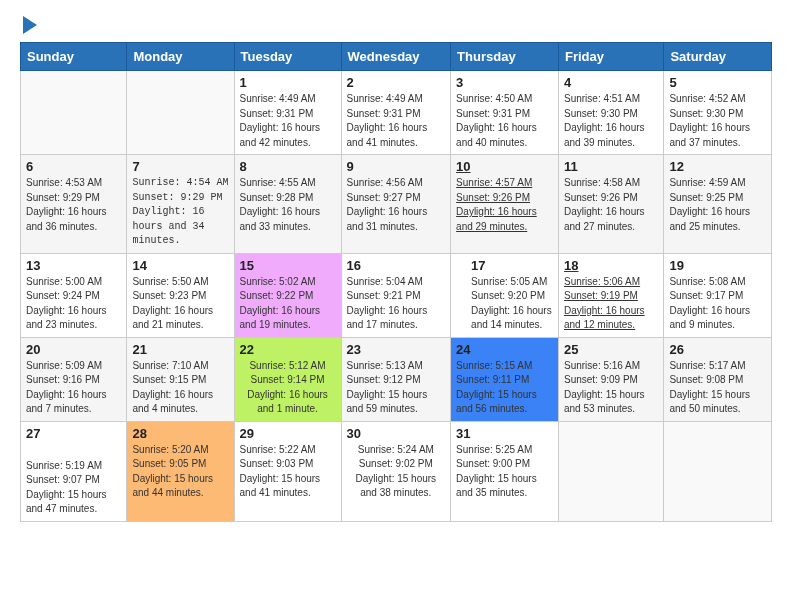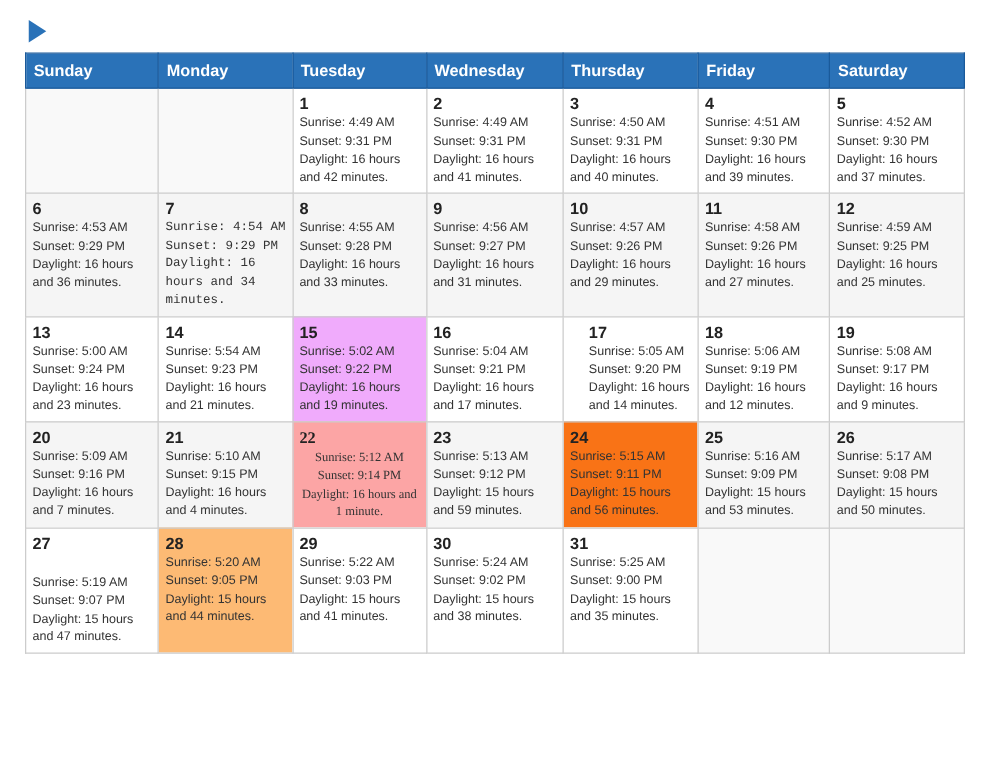--- a/index.html
+++ b/index.html
@@ -170,21 +170,21 @@
             <div class="day-info" style="white-space: pre-line;">Sunrise: 4:55 AM
 Sunset: 9:28 PM
 Daylight: 16 hours and 33 minutes.</div>
           </td>
           <td style="background: rgb(245, 245, 245);">
             <span class="day-num">9</span>
             <div class="day-info" style="white-space: pre-line;">Sunrise: 4:56 AM
 Sunset: 9:27 PM
 Daylight: 16 hours and 31 minutes.</div>
           </td>
-          <td style="background: rgb(245, 245, 245);">
+          <td style="background: rgb(245, 245, 245); text-decoration: underline;">
             <span class="day-num">10</span>
             <div class="day-info" style="white-space: pre-line;">Sunrise: 4:57 AM
 Sunset: 9:26 PM
 Daylight: 16 hours and 29 minutes.</div>
           </td>
           <td style="background: rgb(245, 245, 245);">
             <span class="day-num">11</span>
             <div class="day-info" style="white-space: pre-line;">Sunrise: 4:58 AM
 Sunset: 9:26 PM
 Daylight: 16 hours and 27 minutes.</div>
@@ -198,21 +198,21 @@
         </tr>
         <tr>
           <td style="background: rgb(255, 255, 255);">
             <span class="day-num">13</span>
             <div class="day-info" style="white-space: pre-line;">Sunrise: 5:00 AM
 Sunset: 9:24 PM
 Daylight: 16 hours and 23 minutes.</div>
           </td>
           <td style="background: rgb(255, 255, 255);">
             <span class="day-num">14</span>
-            <div class="day-info" style="white-space: pre-line;">Sunrise: 5:54 AM
+            <div class="day-info" style="white-space: pre-line;">Sunrise: 5:50 AM
 Sunset: 9:23 PM
 Daylight: 16 hours and 21 minutes.</div>
           </td>
           <td style="background: #f0abfc;">
             <span class="day-num">15</span>
             <div class="day-info" style="white-space: pre-line;">Sunrise: 5:02 AM
 Sunset: 9:22 PM
 Daylight: 16 hours and 19 minutes.</div>
           </td>
           <td style="background: rgb(255, 255, 255);">
@@ -220,21 +220,21 @@
             <div class="day-info" style="white-space: pre-line;">Sunrise: 5:04 AM
 Sunset: 9:21 PM
 Daylight: 16 hours and 17 minutes.</div>
           </td>
           <td style="background: rgb(255, 255, 255); padding-left: 20px;">
             <span class="day-num">17</span>
             <div class="day-info" style="white-space: pre-line;">Sunrise: 5:05 AM
 Sunset: 9:20 PM
 Daylight: 16 hours and 14 minutes.</div>
           </td>
-          <td style="background: rgb(255, 255, 255);">
+          <td style="background: rgb(255, 255, 255); text-decoration: underline;">
             <span class="day-num">18</span>
             <div class="day-info" style="white-space: pre-line;">Sunrise: 5:06 AM
 Sunset: 9:19 PM
 Daylight: 16 hours and 12 minutes.</div>
           </td>
           <td style="background: rgb(255, 255, 255);">
             <span class="day-num">19</span>
             <div class="day-info" style="white-space: pre-line;">Sunrise: 5:08 AM
 Sunset: 9:17 PM
 Daylight: 16 hours and 9 minutes.</div>
@@ -242,37 +242,37 @@
         </tr>
         <tr>
           <td style="background: rgb(245, 245, 245);">
             <span class="day-num">20</span>
             <div class="day-info" style="white-space: pre-line;">Sunrise: 5:09 AM
 Sunset: 9:16 PM
 Daylight: 16 hours and 7 minutes.</div>
           </td>
           <td style="background: rgb(245, 245, 245);">
             <span class="day-num">21</span>
-            <div class="day-info" style="white-space: pre-line;">Sunrise: 5:10 AM
+            <div class="day-info" style="white-space: pre-line;">Sunrise: 7:10 AM
 Sunset: 9:15 PM
 Daylight: 16 hours and 4 minutes.</div>
           </td>
-          <td style="background: #fca5a5; font-family: Liberation Serif, serif;">
+          <td style="background: #bef264;">
             <span class="day-num">22</span>
             <div class="day-info" style="white-space: pre-line; text-align: center;">Sunrise: 5:12 AM
 Sunset: 9:14 PM
 Daylight: 16 hours and 1 minute.</div>
           </td>
           <td style="background: rgb(245, 245, 245);">
             <span class="day-num">23</span>
             <div class="day-info" style="white-space: pre-line;">Sunrise: 5:13 AM
 Sunset: 9:12 PM
 Daylight: 15 hours and 59 minutes.</div>
           </td>
-          <td style="background: #f97316;">
+          <td style="background: #3b82f6;">
             <span class="day-num">24</span>
             <div class="day-info" style="white-space: pre-line;">Sunrise: 5:15 AM
 Sunset: 9:11 PM
 Daylight: 15 hours and 56 minutes.</div>
           </td>
           <td style="background: rgb(245, 245, 245);">
             <span class="day-num">25</span>
             <div class="day-info" style="white-space: pre-line;">Sunrise: 5:16 AM
 Sunset: 9:09 PM
 Daylight: 15 hours and 53 minutes.</div>
@@ -298,21 +298,21 @@
 Daylight: 15 hours and 44 minutes.</div>
           </td>
           <td style="background: rgb(255, 255, 255);">
             <span class="day-num">29</span>
             <div class="day-info" style="white-space: pre-line;">Sunrise: 5:22 AM
 Sunset: 9:03 PM
 Daylight: 15 hours and 41 minutes.</div>
           </td>
           <td style="background: rgb(255, 255, 255);">
             <span class="day-num">30</span>
-            <div class="day-info" style="white-space: pre-line;">Sunrise: 5:24 AM
+            <div class="day-info" style="white-space: pre-line; text-align: center;">Sunrise: 5:24 AM
 Sunset: 9:02 PM
 Daylight: 15 hours and 38 minutes.</div>
           </td>
           <td style="background: rgb(255, 255, 255);">
             <span class="day-num">31</span>
             <div class="day-info" style="white-space: pre-line;">Sunrise: 5:25 AM
 Sunset: 9:00 PM
 Daylight: 15 hours and 35 minutes.</div>
           </td>
           <td class="empty-cell" style="background: rgb(249, 249, 249);"></td>

